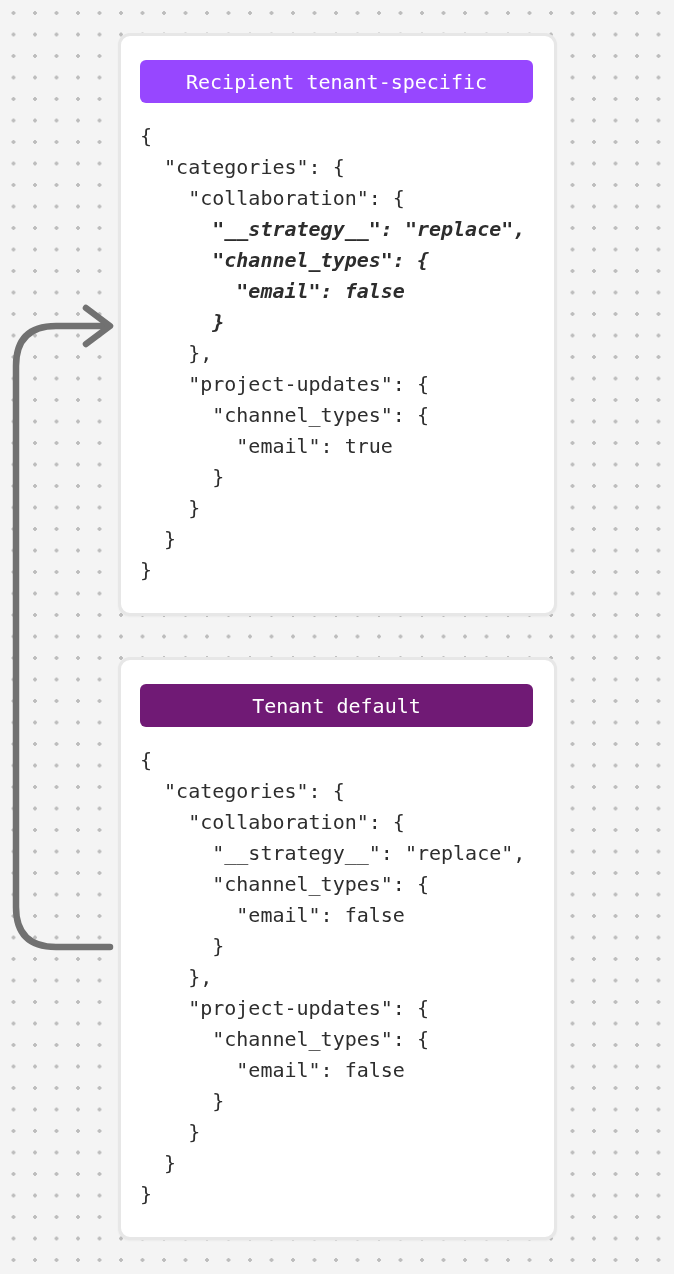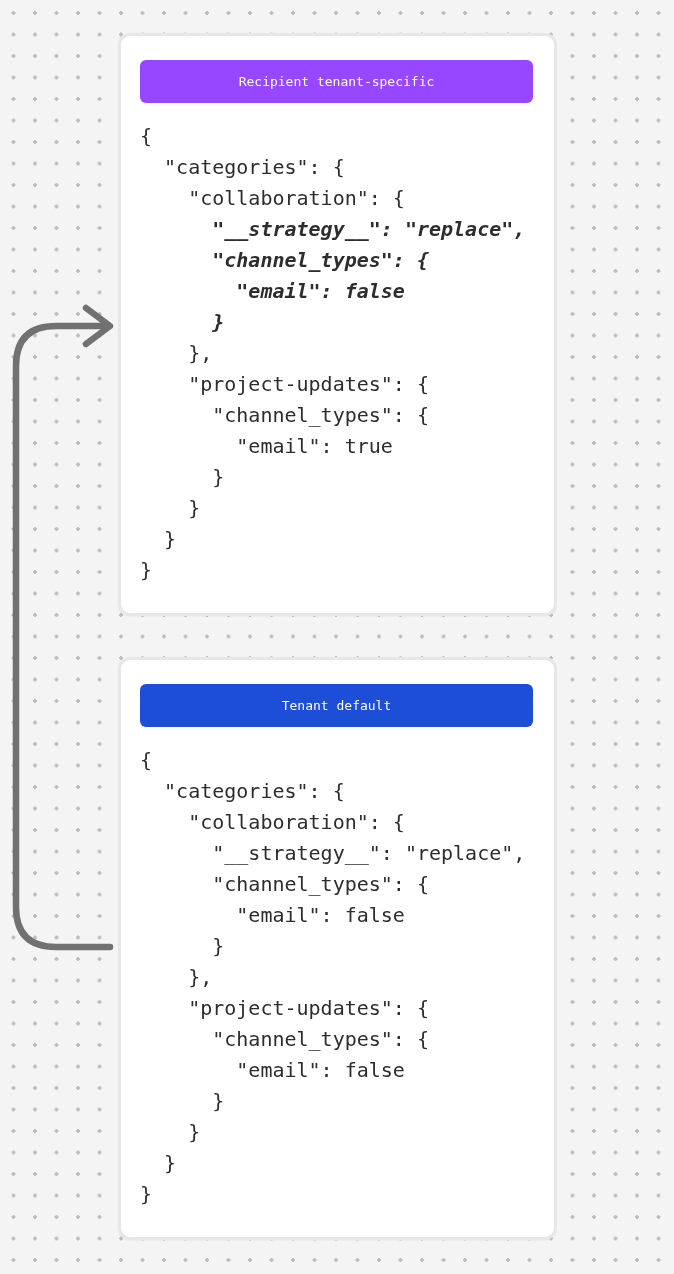--- a/index.html
+++ b/index.html
@@ -42,21 +42,21 @@
   .card-bottom { top: 657px; }
   .badge {
     margin: 24px 0 8px 19px;
     width: 393px;
     height: 43px;
     border-radius: 6px;
     display: flex;
     align-items: center;
     justify-content: center;
     color: #ffffff;
-    font-size: 13px;
+    font-size: 20px;
     font-family: "DejaVu Sans Mono", monospace;
   }
   .code {
     margin: 18px 0 0 19px;
     padding: 0;
     font-family: "DejaVu Sans Mono", monospace;
     font-size: 20px;
     line-height: 31px;
     color: #2d2d2d;
   }
@@ -72,17 +72,17 @@
     <path d="M110,947 L56,947 Q16,947 16,907 L16,366 Q16,326 56,326 L102,326" style="stroke: rgb(113, 113, 113);"></path>
     <path d="M86,308 L110,326 L86,344" style="stroke: rgb(113, 113, 113);"></path>
   </svg>
 
   <section class="card card-top">
     <div class="badge" style="background-color: rgb(151, 71, 255);">Recipient tenant-specific</div>
     <pre class="code"><div class="code-line">{</div><div class="code-line">  "categories": {</div><div class="code-line">    "collaboration": {</div><div class="code-line em">      "__strategy__": "replace",</div><div class="code-line em">      "channel_types": {</div><div class="code-line em">        "email": false</div><div class="code-line em">      }</div><div class="code-line">    },</div><div class="code-line">    "project-updates": {</div><div class="code-line">      "channel_types": {</div><div class="code-line">        "email": true</div><div class="code-line">      }</div><div class="code-line">    }</div><div class="code-line">  }</div><div class="code-line">}</div></pre>
   </section>
 
   <section class="card card-bottom">
-    <div class="badge" style="background-color: #1d4ed8;">Tenant default</div>
+    <div class="badge" style="background-color: #701a75;">Tenant default</div>
     <pre class="code"><div class="code-line">{</div><div class="code-line">  "categories": {</div><div class="code-line">    "collaboration": {</div><div class="code-line">      "__strategy__": "replace",</div><div class="code-line">      "channel_types": {</div><div class="code-line">        "email": false</div><div class="code-line">      }</div><div class="code-line">    },</div><div class="code-line">    "project-updates": {</div><div class="code-line">      "channel_types": {</div><div class="code-line">        "email": false</div><div class="code-line">      }</div><div class="code-line">    }</div><div class="code-line">  }</div><div class="code-line">}</div></pre>
   </section>
 
 </div>
 
 </body></html>

